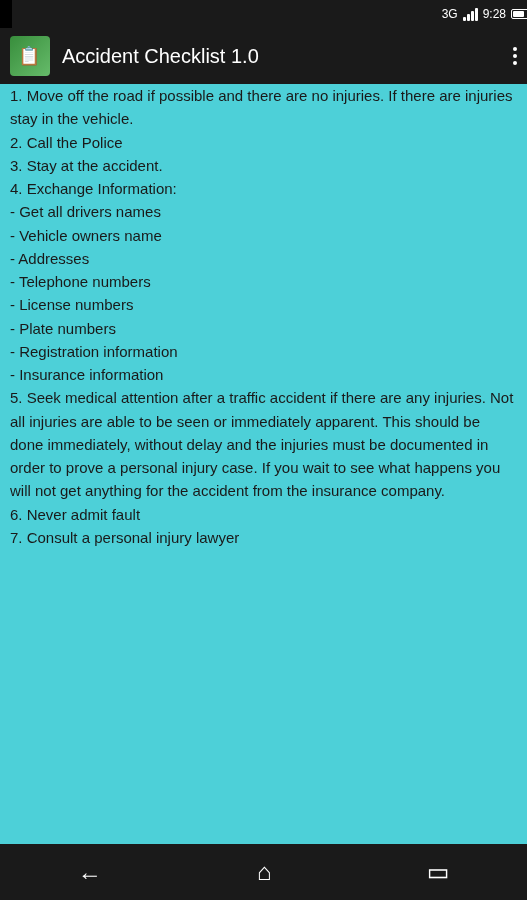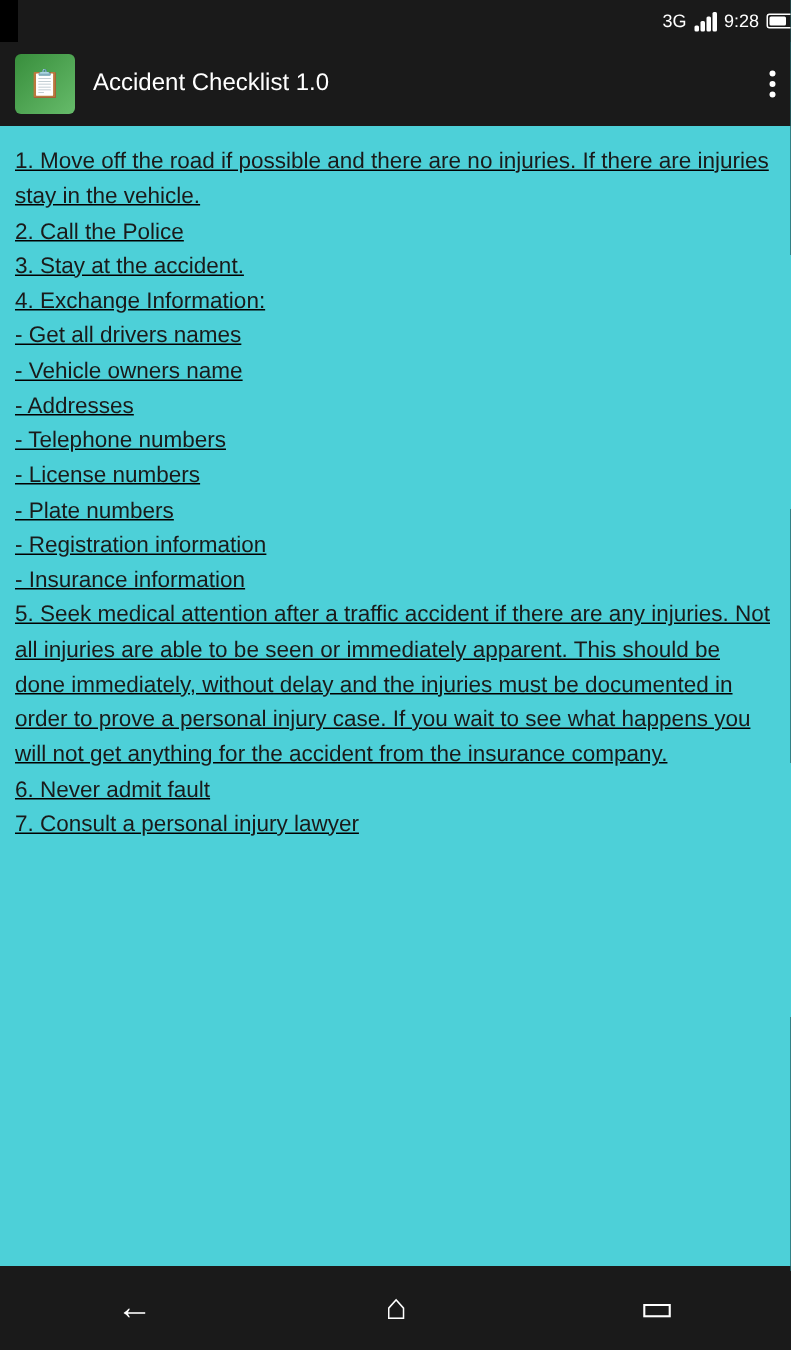--- a/index.html
+++ b/index.html
@@ -72,32 +72,31 @@
       background: linear-gradient(135deg, #388E3C 0%, #66BB6A 100%);
       display: flex;
       align-items: center;
       justify-content: center;
       font-size: 18px;
     }
 
     .app-title {
       flex: 1;
       color: #fff;
-      font-size: 16px;
+      font-size: 20px;
       font-weight: 500;
     }
 
     
     .content {
       width: 100%;
       height: calc(900px - 28px - 56px - 56px);
       background: #4DD0D8;
-      padding: 12px 10px;
+      padding: 0 10px;
       overflow-y: auto;
-      text-decoration: underline;
     }
 
     .checklist-text {
       color: #1a1a1a;
       font-size: 15px;
       line-height: 1.55;
       white-space: pre-line;
     }
 
     

